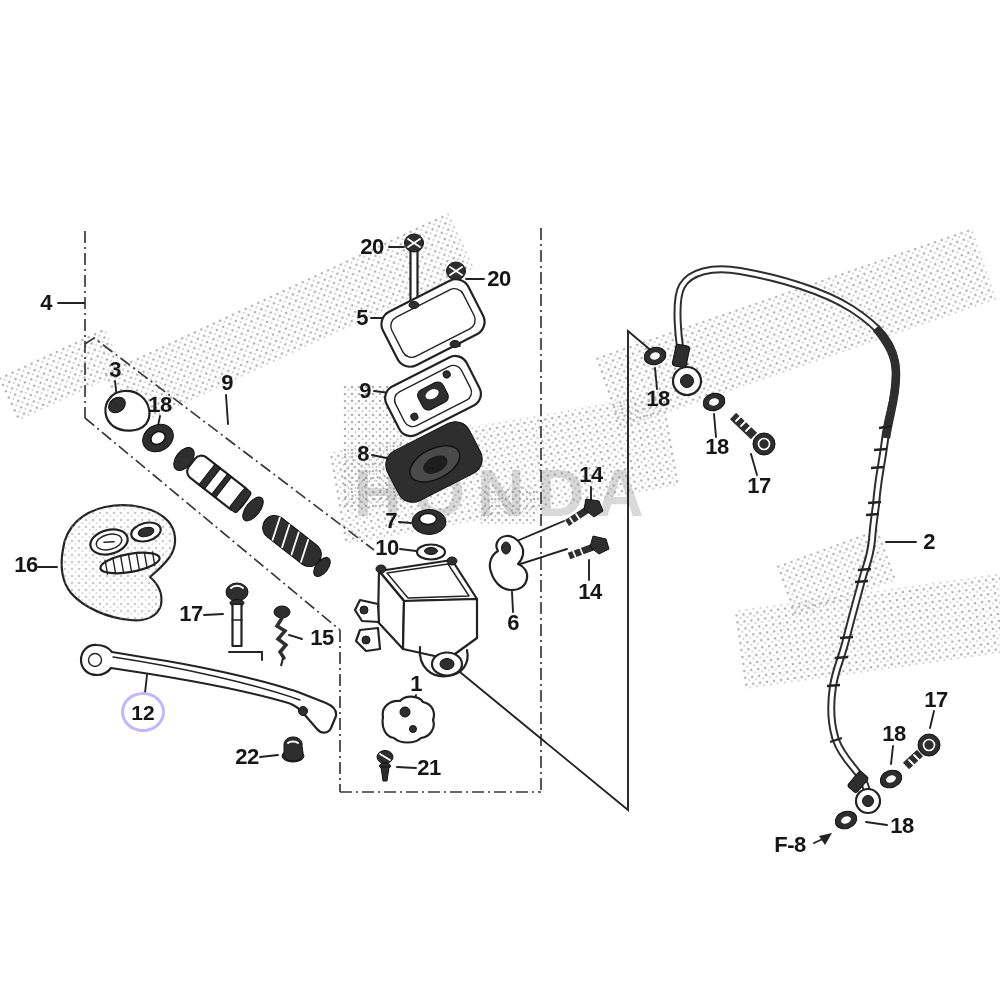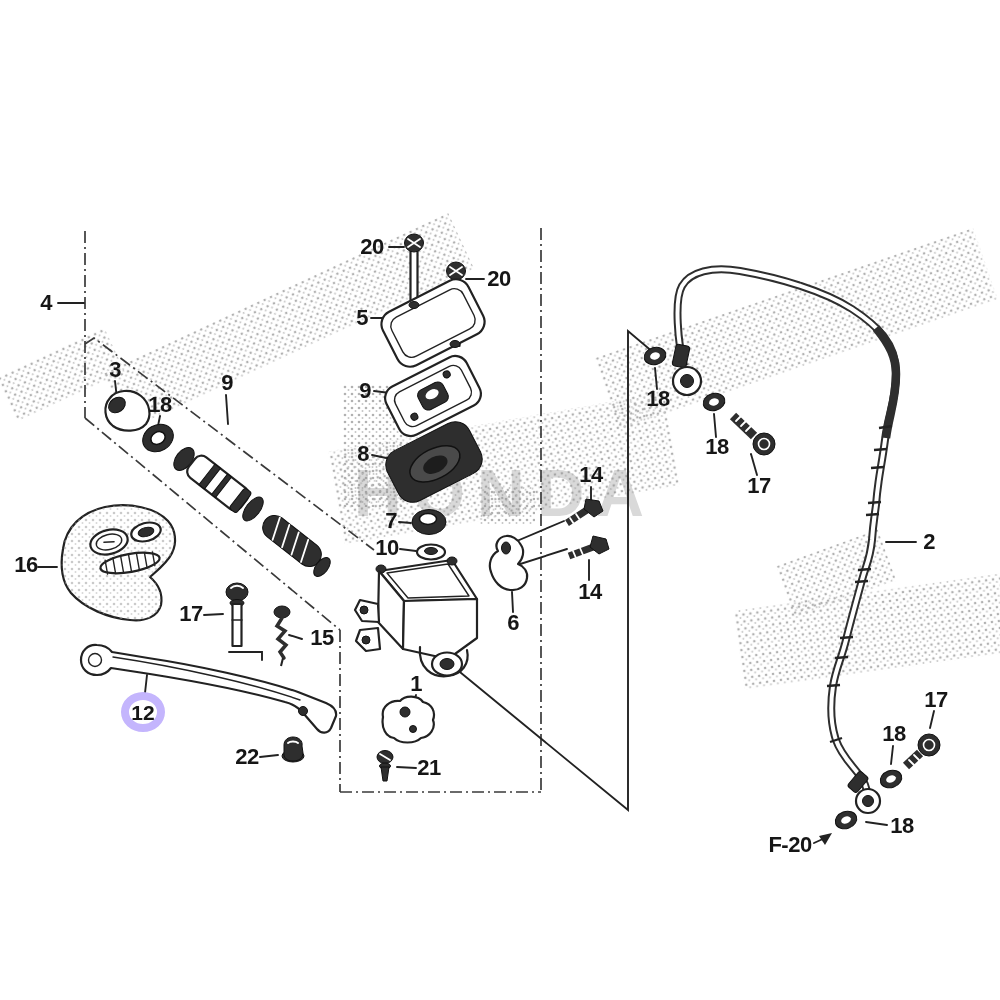--- a/index.html
+++ b/index.html
@@ -8,21 +8,21 @@
   svg.canvas{position:absolute;left:0;top:0;}
   .ln{stroke:#222;stroke-width:2.2;fill:none;stroke-linecap:round;stroke-linejoin:round;}
   .fw{fill:#fff;}
   .fd{fill:#2e2e2e;stroke:#111;}
   .thin{stroke-width:1.4;}
   .wt{stroke:#fff;fill:none;stroke-width:1.8;stroke-linecap:round;}
   .chain{stroke:#3a3a3a;stroke-width:1.7;fill:none;stroke-dasharray:12 4 2 4;}
   .ldr{stroke:#222;stroke-width:1.9;fill:none;stroke-linecap:round;}
   .co{position:absolute;transform:translate(-50%,-50%);font-weight:bold;font-size:22px;
       color:#161616;letter-spacing:-0.5px;white-space:nowrap;line-height:1;}
-  .hl{position:absolute;width:44px;height:40px;border:8px solid #c4b5fd;border-radius:50%;
+  .hl{position:absolute;width:44px;height:40px;border:3px solid #c4b5fd;border-radius:50%;
       display:flex;align-items:center;justify-content:center;box-sizing:border-box;}
   .hl span{font-weight:bold;font-size:21px;color:#161616;line-height:1;}
   .wm{font-weight:bold;letter-spacing:12px;fill:#8f8f8f;opacity:.34;
       font-family:"Liberation Sans",sans-serif;}
 </style>
 </head>
 <body>
 
 <div class="stage">
 
@@ -362,19 +362,19 @@
   <div class="co" style="left:513px;top:623px">6</div>
   <div class="co" style="left:591px;top:475px">14</div>
   <div class="co" style="left:590px;top:592px">14</div>
   <div class="co" style="left:929px;top:542px">2</div>
   <div class="co" style="left:658px;top:399px">18</div>
   <div class="co" style="left:717px;top:447px">18</div>
   <div class="co" style="left:759px;top:486px">17</div>
   <div class="co" style="left:936px;top:700px">17</div>
   <div class="co" style="left:894px;top:734px">18</div>
   <div class="co" style="left:902px;top:826px">18</div>
-  <div class="co" style="left:790px;top:845px">F-20</div>
+  <div class="co" style="left:790px;top:845px">F-8</div>
 
   <div class="hl" style="left:121px;top:692px">
     <span>12</span>
   </div>
 
 </div>
 
 </body></html>

